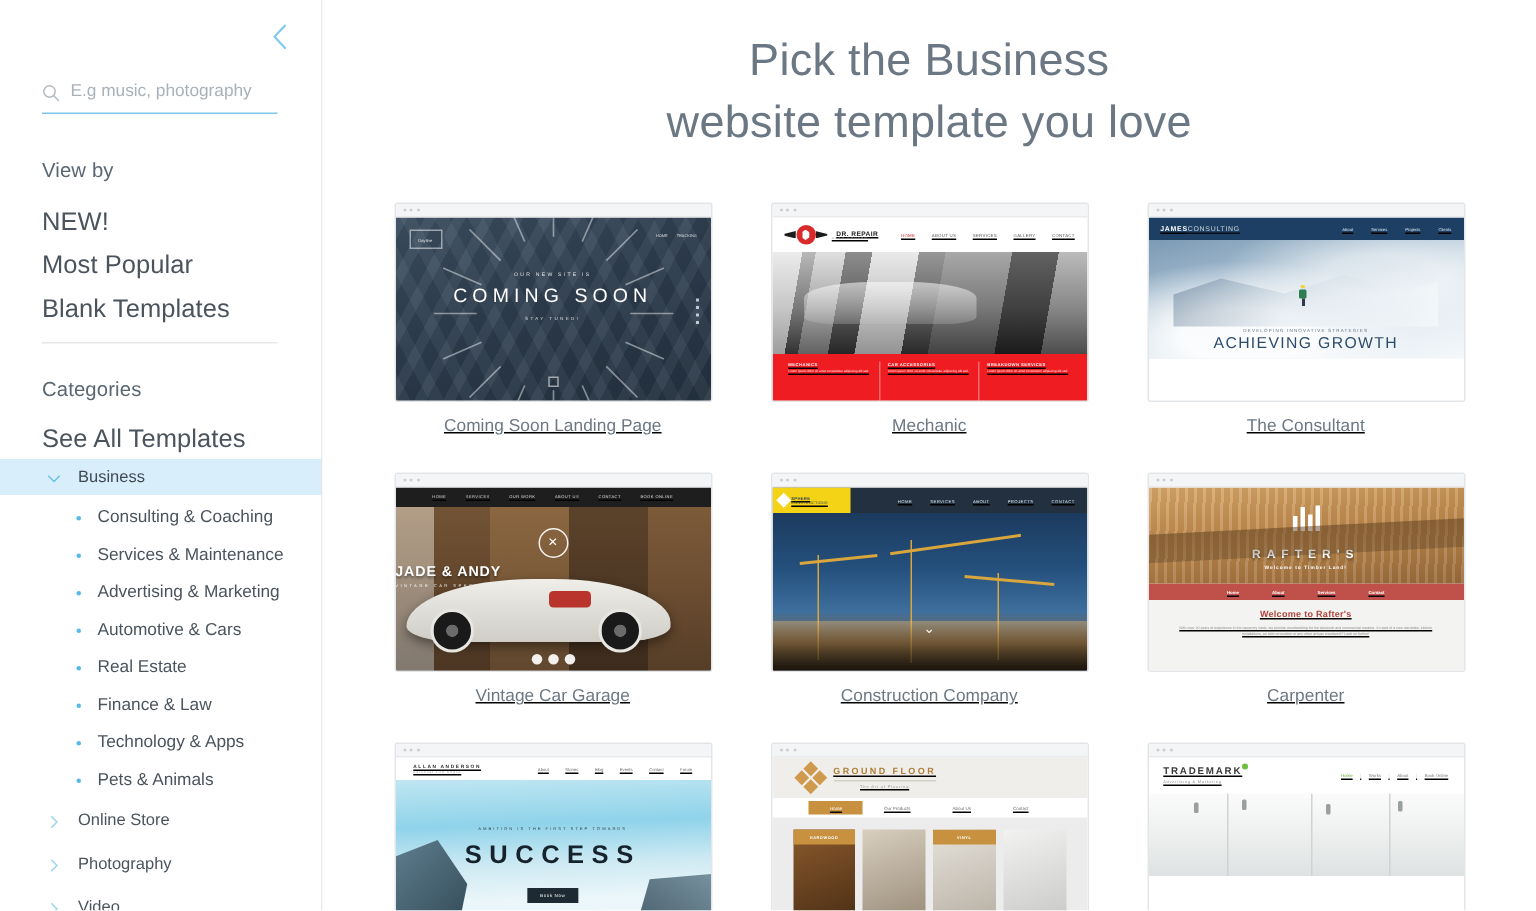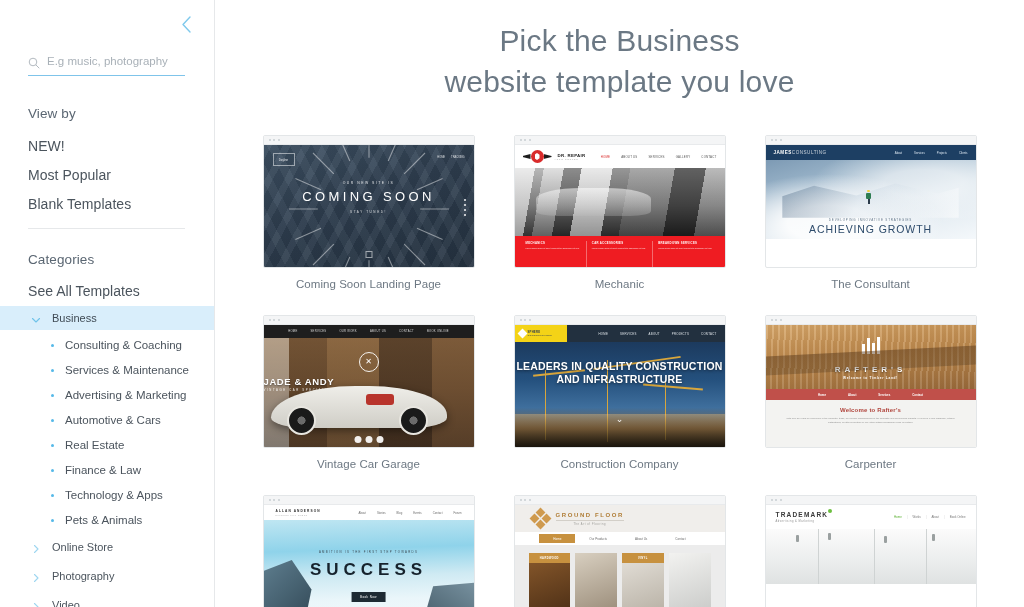--- a/index.html
+++ b/index.html
@@ -46,21 +46,21 @@
   }
   .search-input::placeholder { color: #a9b1b8; }
 
   .side-heading {
     position: absolute; left: 28px;
     font-size: 13.5px; color: #5a6672; font-weight: 400;
     letter-spacing: 0.1px;
   }
   .side-link {
     position: absolute; left: 28px;
-    font-size: 14px; color: #4b545d; font-weight: 400;
+    font-size: 17px; color: #4b545d; font-weight: 400;
     cursor: pointer; letter-spacing: 0.05px;
   }
   .divider {
     position: absolute; left: 28px; width: 157px; height: 1px;
     background: #e6e8ea;
   }
 
   
   .cat-row {
     position: absolute; left: 0; width: 214px; height: 24px;
@@ -94,21 +94,21 @@
   }
   .page-title span { display: block; text-align: center; }
 
   .grid {
     display: grid;
     grid-template-columns: repeat(3, 212px);
     column-gap: 39px; row-gap: 25px;
     justify-content: center;
     margin-top: 33px;
   }
-  .card { width: 212px; cursor: pointer; }
+  .card { width: 212px; cursor: pointer; text-decoration: underline; }
   .thumb {
     width: 212px; height: 133px;
     background: #fff;
     border: 1px solid #e3e6e8;
     border-radius: 2px;
     overflow: hidden;
     position: relative;
   }
   .browser-bar {
     height: 9px; width: 100%;
@@ -616,21 +616,20 @@
               </div>
             </div>
             <div class="ct-photo">
               <div class="ct-crane" style="left:30px;top:28px;width:1.5px;height:70px;"></div>
               <div class="ct-crane" style="left:18px;top:30px;width:52px;height:1.5px;transform:rotate(-6deg);"></div>
               <div class="ct-crane" style="left:92px;top:18px;width:1.5px;height:82px;"></div>
               <div class="ct-crane" style="left:78px;top:20px;width:88px;height:1.5px;transform:rotate(-8deg);"></div>
               <div class="ct-crane" style="left:150px;top:40px;width:1.5px;height:58px;"></div>
               <div class="ct-crane" style="left:128px;top:44px;width:60px;height:1.5px;transform:rotate(5deg);"></div>
               <div class="ct-city"></div>
-              <div class="ct-head-txt">LEADERS IN QUALITY CONSTRUCTION AND INFRASTRUCTURE</div>
               <div class="ct-chev">⌄</div>
             </div>
           </div>
         </div>
         <div class="card-label">Construction Company</div>
       </div>
 
       <div class="card">
         <div class="thumb">
           <div class="browser-bar">

